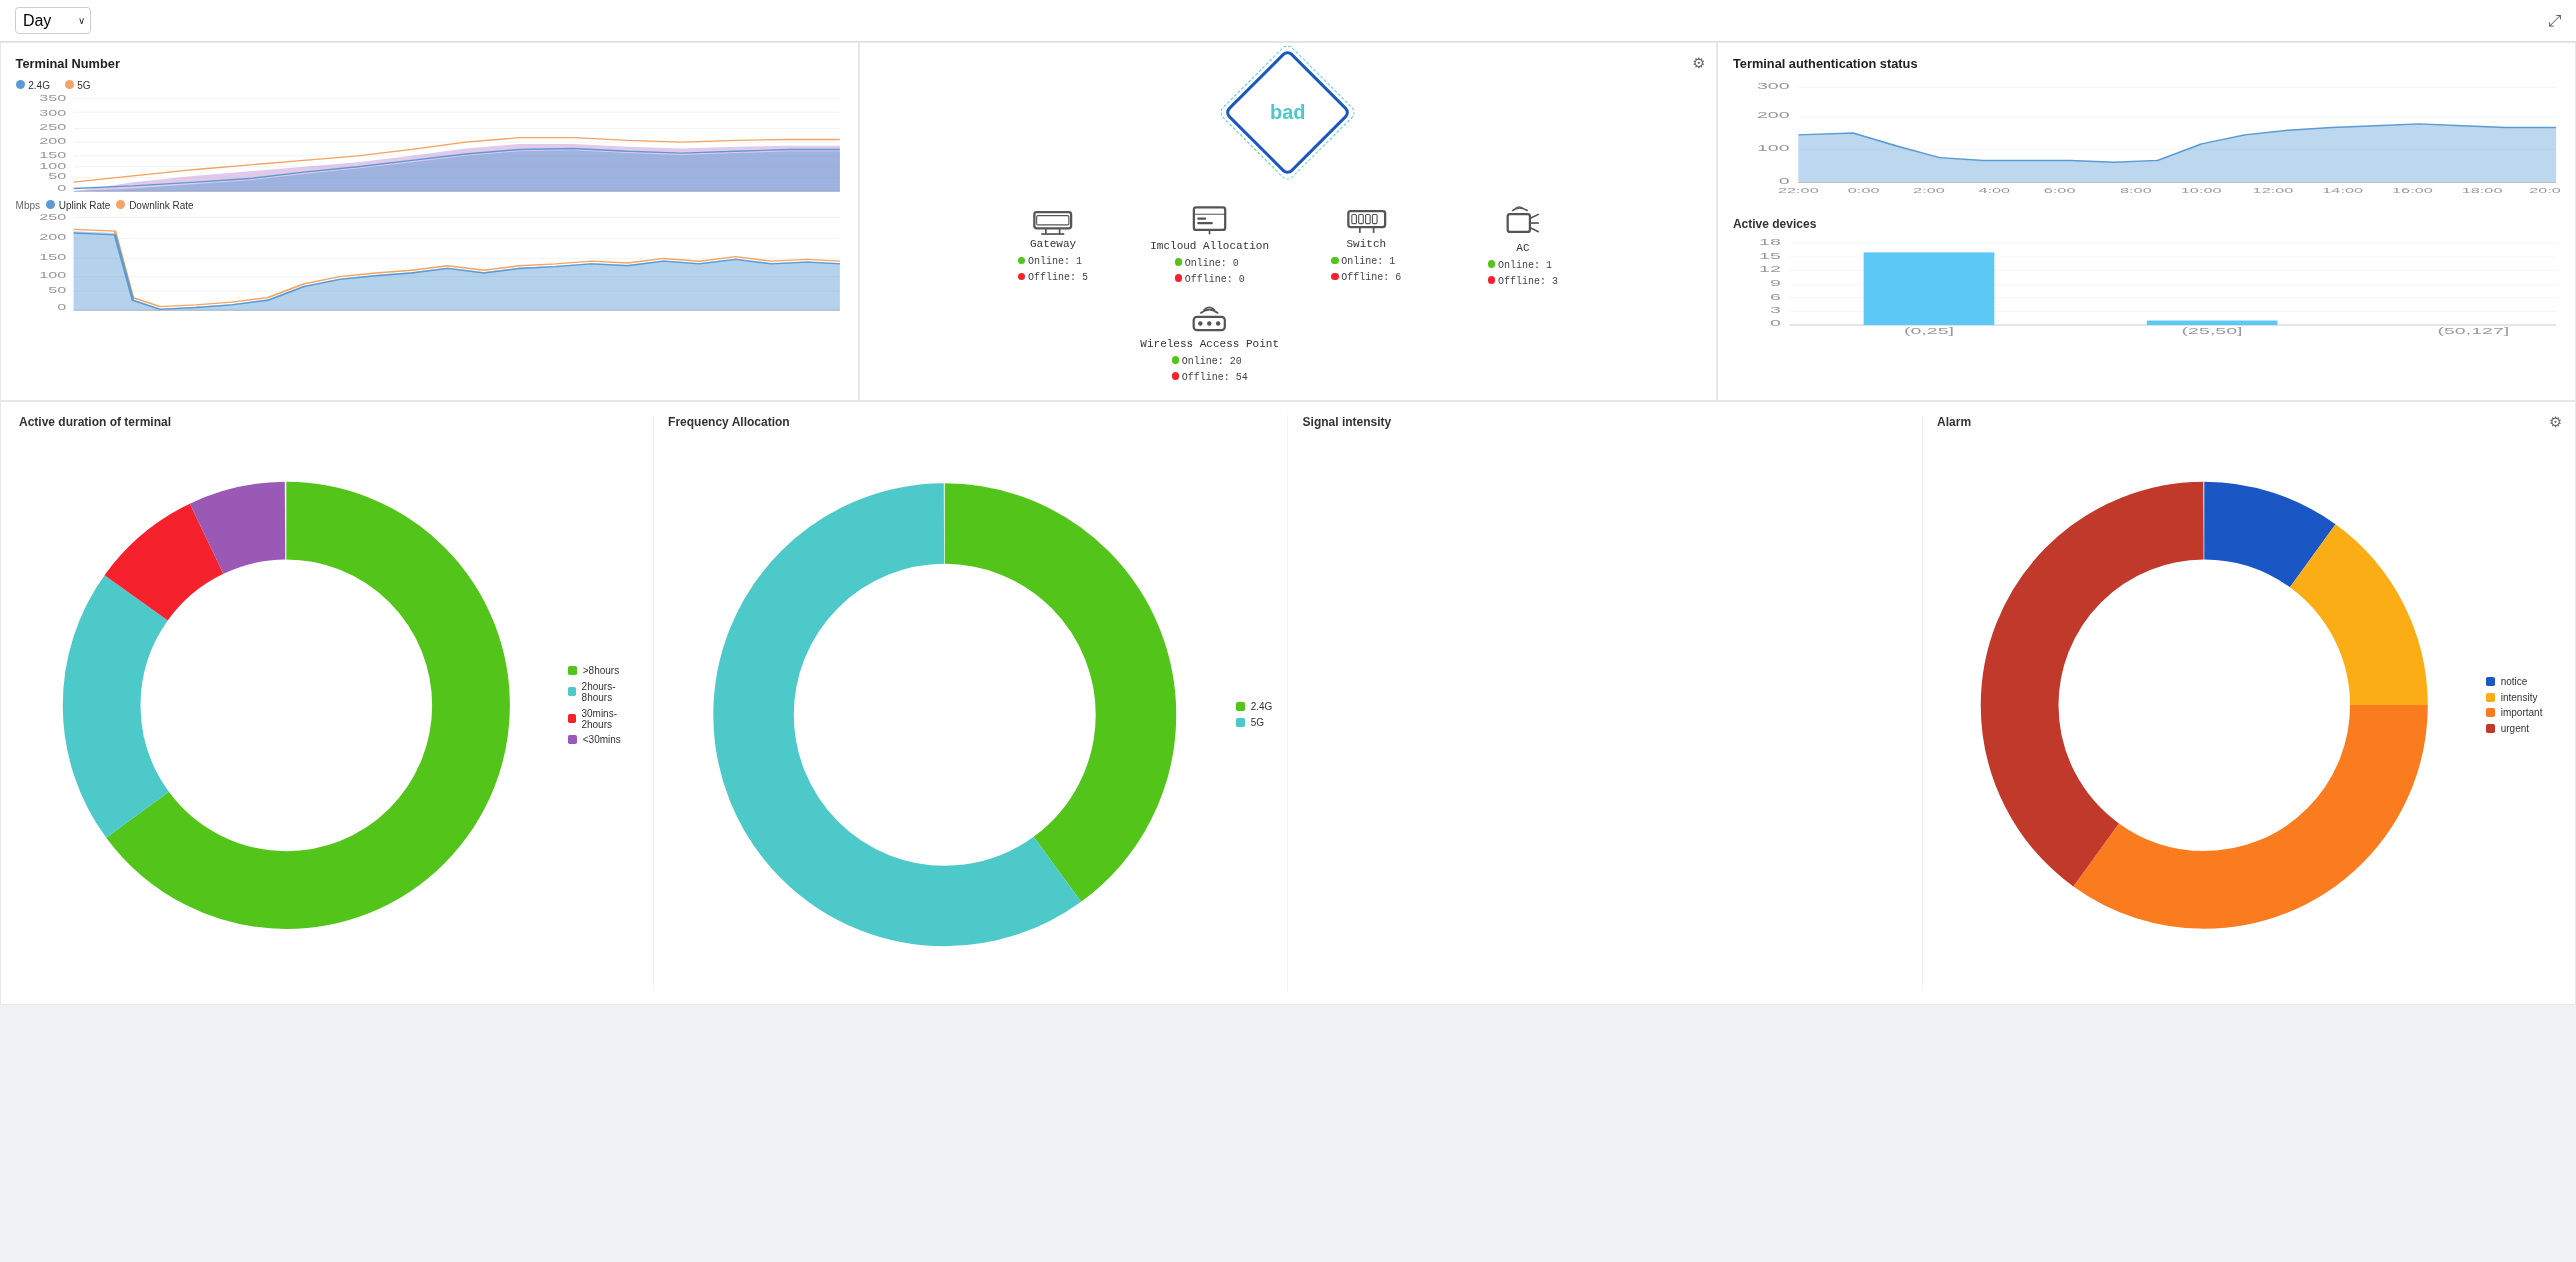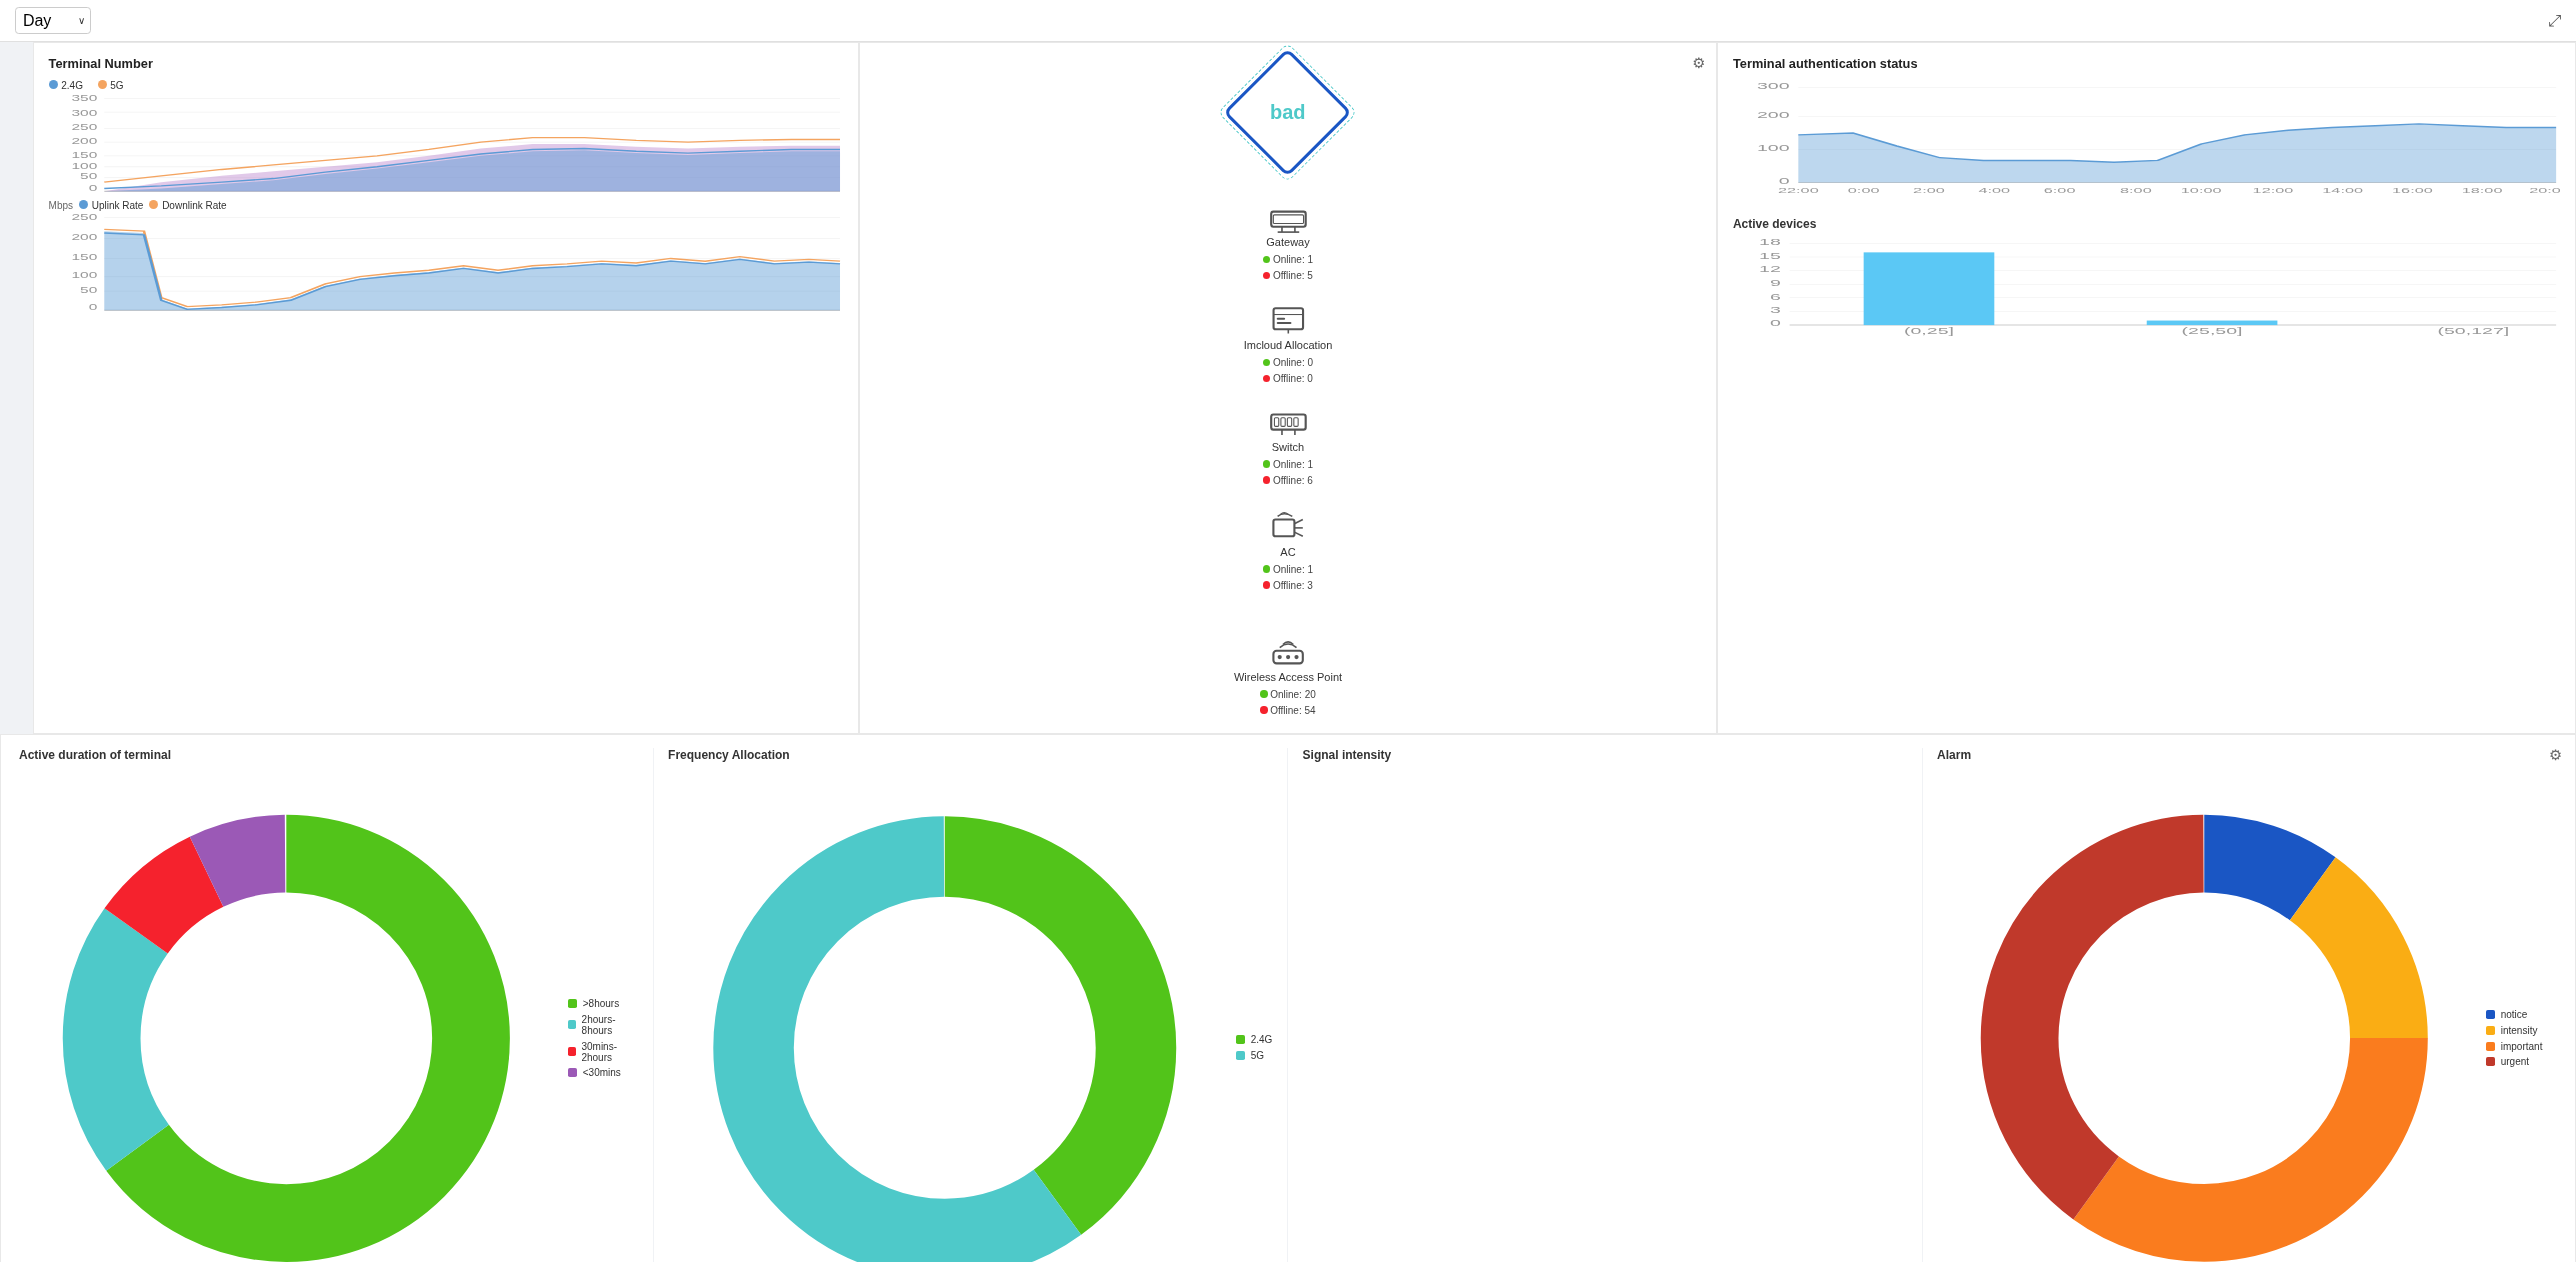--- a/index.html
+++ b/index.html
@@ -19,21 +19,21 @@
     .expand-icon { font-size: 16.4px; cursor: pointer; color: #555; }
 
     .dashboard { display: grid; grid-template-columns: 1fr 1fr 1fr; grid-template-rows: auto auto; gap: 0; padding: 0; background: #f0f2f5; }
 
     .panel {
       background: #fff; border: 0.9px solid #e8e8e8; padding: 12.8px 14.6px; position: relative;
     }
     .panel-title { font-size: 12.8px; font-weight: 700; color: #222; margin-bottom: 9px; }
 
     
-    .panel-terminal { grid-column: 1; grid-row: 1; margin-left: 33px; }
+    .panel-terminal { grid-column: 1; grid-row: 1; }
     .panel-network { grid-column: 2; grid-row: 1; display: flex; flex-direction: column; align-items: center; justify-content: center; padding: 14.6px; }
     .panel-auth { grid-column: 3; grid-row: 1; }
 
     .gear-icon { position: absolute; top: 11px; right: 11px; font-size: 14.6px; color: #666; cursor: pointer; }
 
     
     .chart-legend { display: flex; gap: 14.6px; margin-bottom: 3.7px; font-size: 10px; align-items: center; }
     .legend-dot { width: 9px; height: 9px; border-radius: 50%; display: inline-block; margin-right: 3.7px; }
     .chart-area { width: 100%; height: 100px; position: relative; margin-bottom: 5.5px; }
 
@@ -46,21 +46,21 @@
       margin-bottom: 18px; position: relative;
       border-radius: 7.3px;
     }
     .network-status-badge::before {
       content: ''; position: absolute; inset: -7.3px; border: 1.8px dashed #4ec9c9;
       transform: none; border-radius: 7.3px;
     }
     .network-status-text {
       transform: rotate(-45deg); font-size: 20px; font-weight: 700; color: #4ec9c9;
     }
-    .devices-grid { display: grid; grid-template-columns: 1fr; gap: 20px 18px; margin-top: 9px; }
+    .devices-grid { display: grid; grid-template-columns: 1fr 1fr 1fr 1fr; gap: 9px 18px; margin-top: 9px; font-family: Liberation Mono, monospace; }
     .device-item { display: flex; flex-direction: column; align-items: center; text-align: center; }
     .device-icon { font-size: 25.6px; color: #555; margin-bottom: 3.7px; line-height: 1; }
     .device-name { font-size: 11px; color: #333; margin-bottom: 3.7px; font-weight: 500; }
     .device-status { font-size: 10px; color: #444; line-height: 1.6; text-align: left; }
     .status-dot { display: inline-block; width: 7.3px; height: 7.3px; border-radius: 50%; margin-right: 2.7px; }
     .dot-green { background: #52c41a; }
     .dot-red { background: #f5222d; }
 
     
     .active-devices-title { font-size: 12px; font-weight: 700; margin-bottom: 5.5px; margin-top: 9px; }

